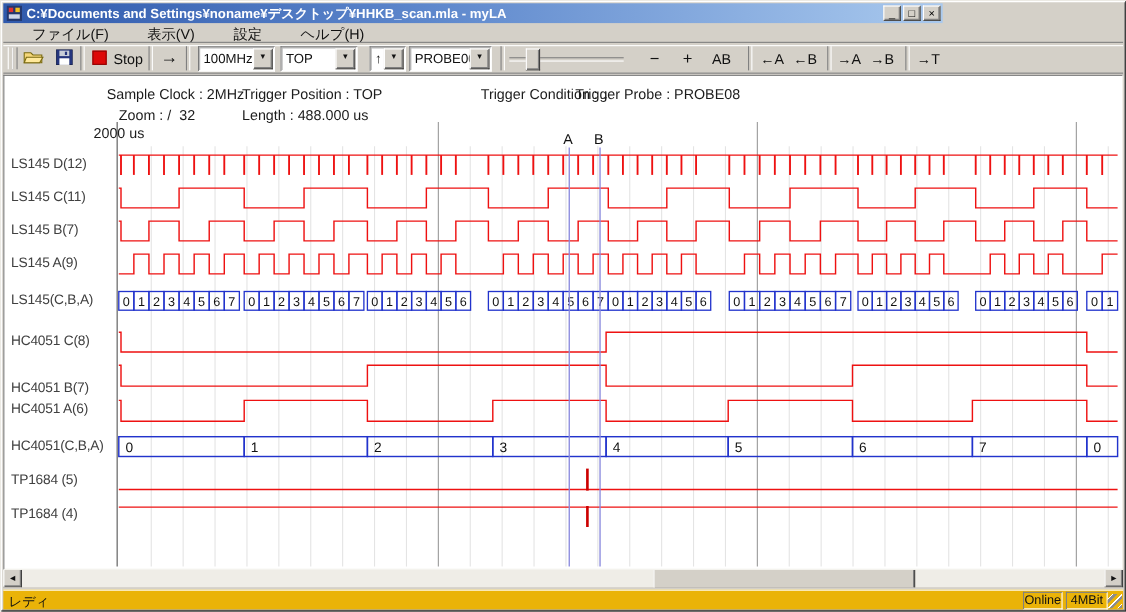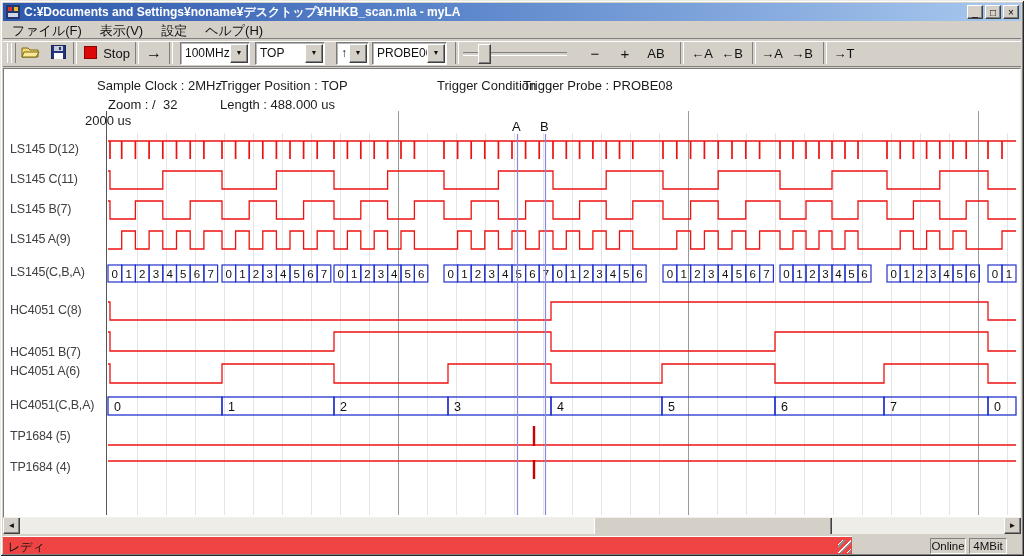--- a/index.html
+++ b/index.html
@@ -1,31 +1,31 @@
 <!DOCTYPE html>
 <html><head>
 <meta charset="utf-8">
 <style>
   html,body{margin:0;padding:0;width:1024px;height:556px;overflow:hidden;
     font-family:"Liberation Sans","DejaVu Sans",sans-serif;}
   #window{position:absolute;left:0;top:0;width:1024px;height:556px;background:#d4d0c8;
     box-shadow:inset 1px 1px 0 #eceae4, inset -1px -1px 0 #262626, inset 2px 2px 0 #fff, inset -2px -2px 0 #808080;}
   
-  .titlebar{position:absolute;left:3px;top:3px;width:1018px;height:18px;
+  .titlebar{position:absolute;left:3px;top:3px;width:854px;height:18px;
     background:linear-gradient(90deg,#2f59ac 0%,#5d87cc 45%,#a9c9ee 100%);}
   .appicon{position:absolute;left:3px;top:2px;width:14px;height:14px;}
   .title{position:absolute;left:21px;top:0;height:18px;line-height:18px;color:#fff;
     font-size:12px;font-weight:bold;white-space:nowrap;}
   .winbtns{position:absolute;right:2px;top:2px;display:flex;gap:2px;}
   .wbtn{width:16px;height:14px;background:#d4d0c8;border:1px solid;border-color:#fff #404040 #404040 #fff;
     box-shadow:inset -1px -1px 0 #808080;font-size:10px;line-height:11px;text-align:center;
     padding:0;color:#000;font-family:inherit;}
   
   .menubar{position:absolute;left:3px;top:21px;width:1018px;height:17px;}
-  .menuitem{display:inline-block;padding:1px 9px 0 9px;font-size:13px;color:#111;height:16px;}
+  .menuitem{display:inline-block;padding:1px 9px 0 26px;font-size:13px;color:#111;height:16px;}
   .groove{position:absolute;left:3px;width:1018px;height:2px;border-top:1px solid #808080;border-bottom:1px solid #fff;}
   .g1{top:38px}.g2{top:66px}
   
   .toolbar{position:absolute;left:3px;top:40px;width:1004px;height:26px;}
   .tgrip{position:absolute;top:3px;width:3px;height:20px;border-left:1px solid #fff;border-right:1px solid #808080;}
   .tsep{position:absolute;top:2px;width:2px;height:22px;border-left:1px solid #808080;border-right:1px solid #fff;}
   .tbtn{position:absolute;top:2px;height:22px;background:transparent;border:none;padding:0;
     font-size:13px;color:#111;text-align:center;font-family:inherit;}
   .stopsq{display:inline-block;width:11px;height:11px;background:#dd0808;border:1px solid #8d0404;
     vertical-align:-1px;margin-right:6px;}
@@ -48,21 +48,21 @@
   .chl{position:absolute;left:10px;font-size:12.5px;color:#404040;z-index:6;white-space:nowrap;letter-spacing:-0.2px;}
   .curlab{position:absolute;top:119px;font-size:13px;color:#111;z-index:6;}
   
   .hscroll{position:absolute;left:3px;top:517px;width:1018px;height:17px;background:#efede7;}
   .sbtn{position:absolute;top:0;width:17px;height:17px;background:#d4d0c8;border:1px solid;
     border-color:#fff #404040 #404040 #fff;box-shadow:inset -1px -1px 0 #808080;
     font-size:8px;line-height:15px;text-align:center;color:#111;padding:0;font-family:inherit;}
   .sthumb{position:absolute;top:0;height:17px;background:#d4d0c8;border:1px solid;
     border-color:#fff #404040 #404040 #fff;box-shadow:inset -1px -1px 0 #808080;}
   
-  .statusbar{position:absolute;left:3px;top:536px;width:849px;height:17px;background:#ef4444;
+  .statusbar{position:absolute;left:3px;top:536px;width:1018px;height:17px;background:#eab308;
     border-top:1px solid #fff;box-shadow:0 -2px 0 #d4d0c8;}
   .stxt{position:absolute;left:5px;top:2px;font-size:12px;color:#111;}
   .spanel{position:absolute;top:1px;height:14px;border:1px solid;border-color:#808080 #fff #fff #808080;
     font-size:11.5px;color:#111;text-align:center;line-height:14px;}
   .sgrip{position:absolute;right:1px;bottom:1px;width:13px;height:13px;
     background:repeating-linear-gradient(135deg,transparent 0 3px,#fff 3px 4px,#8c8c8c 4px 6px);}
 </style>
 </head>
 <body>
 

